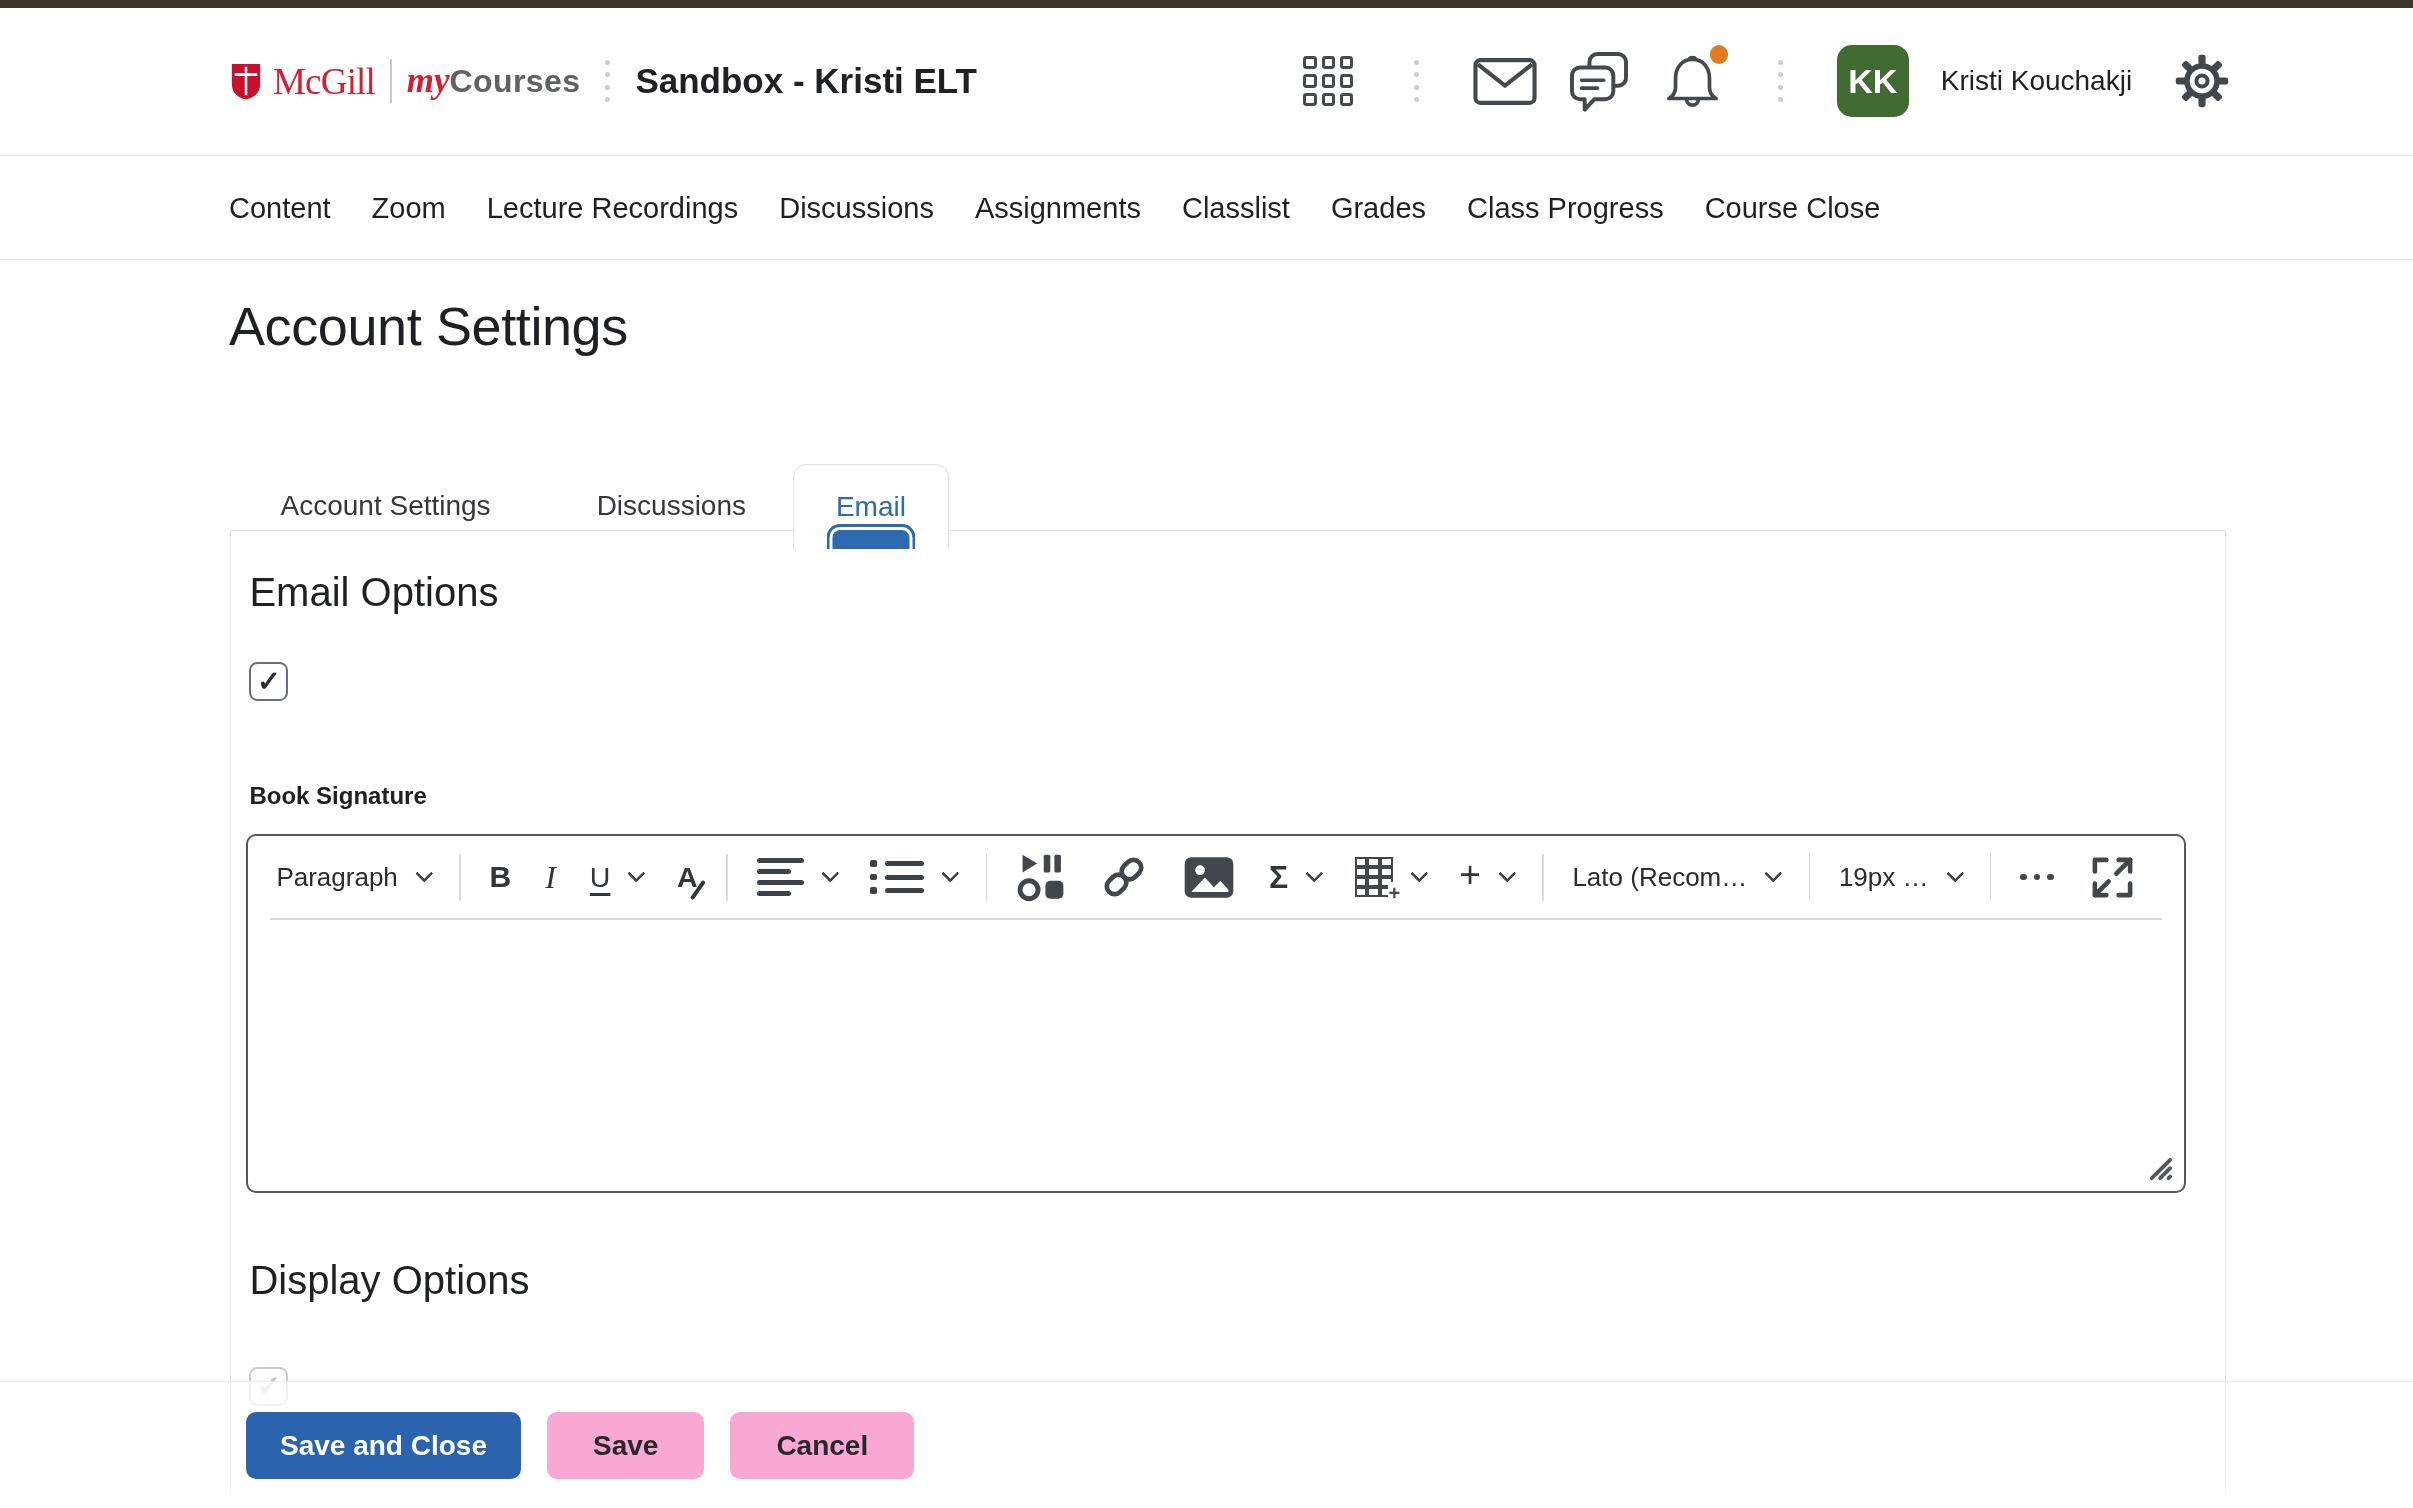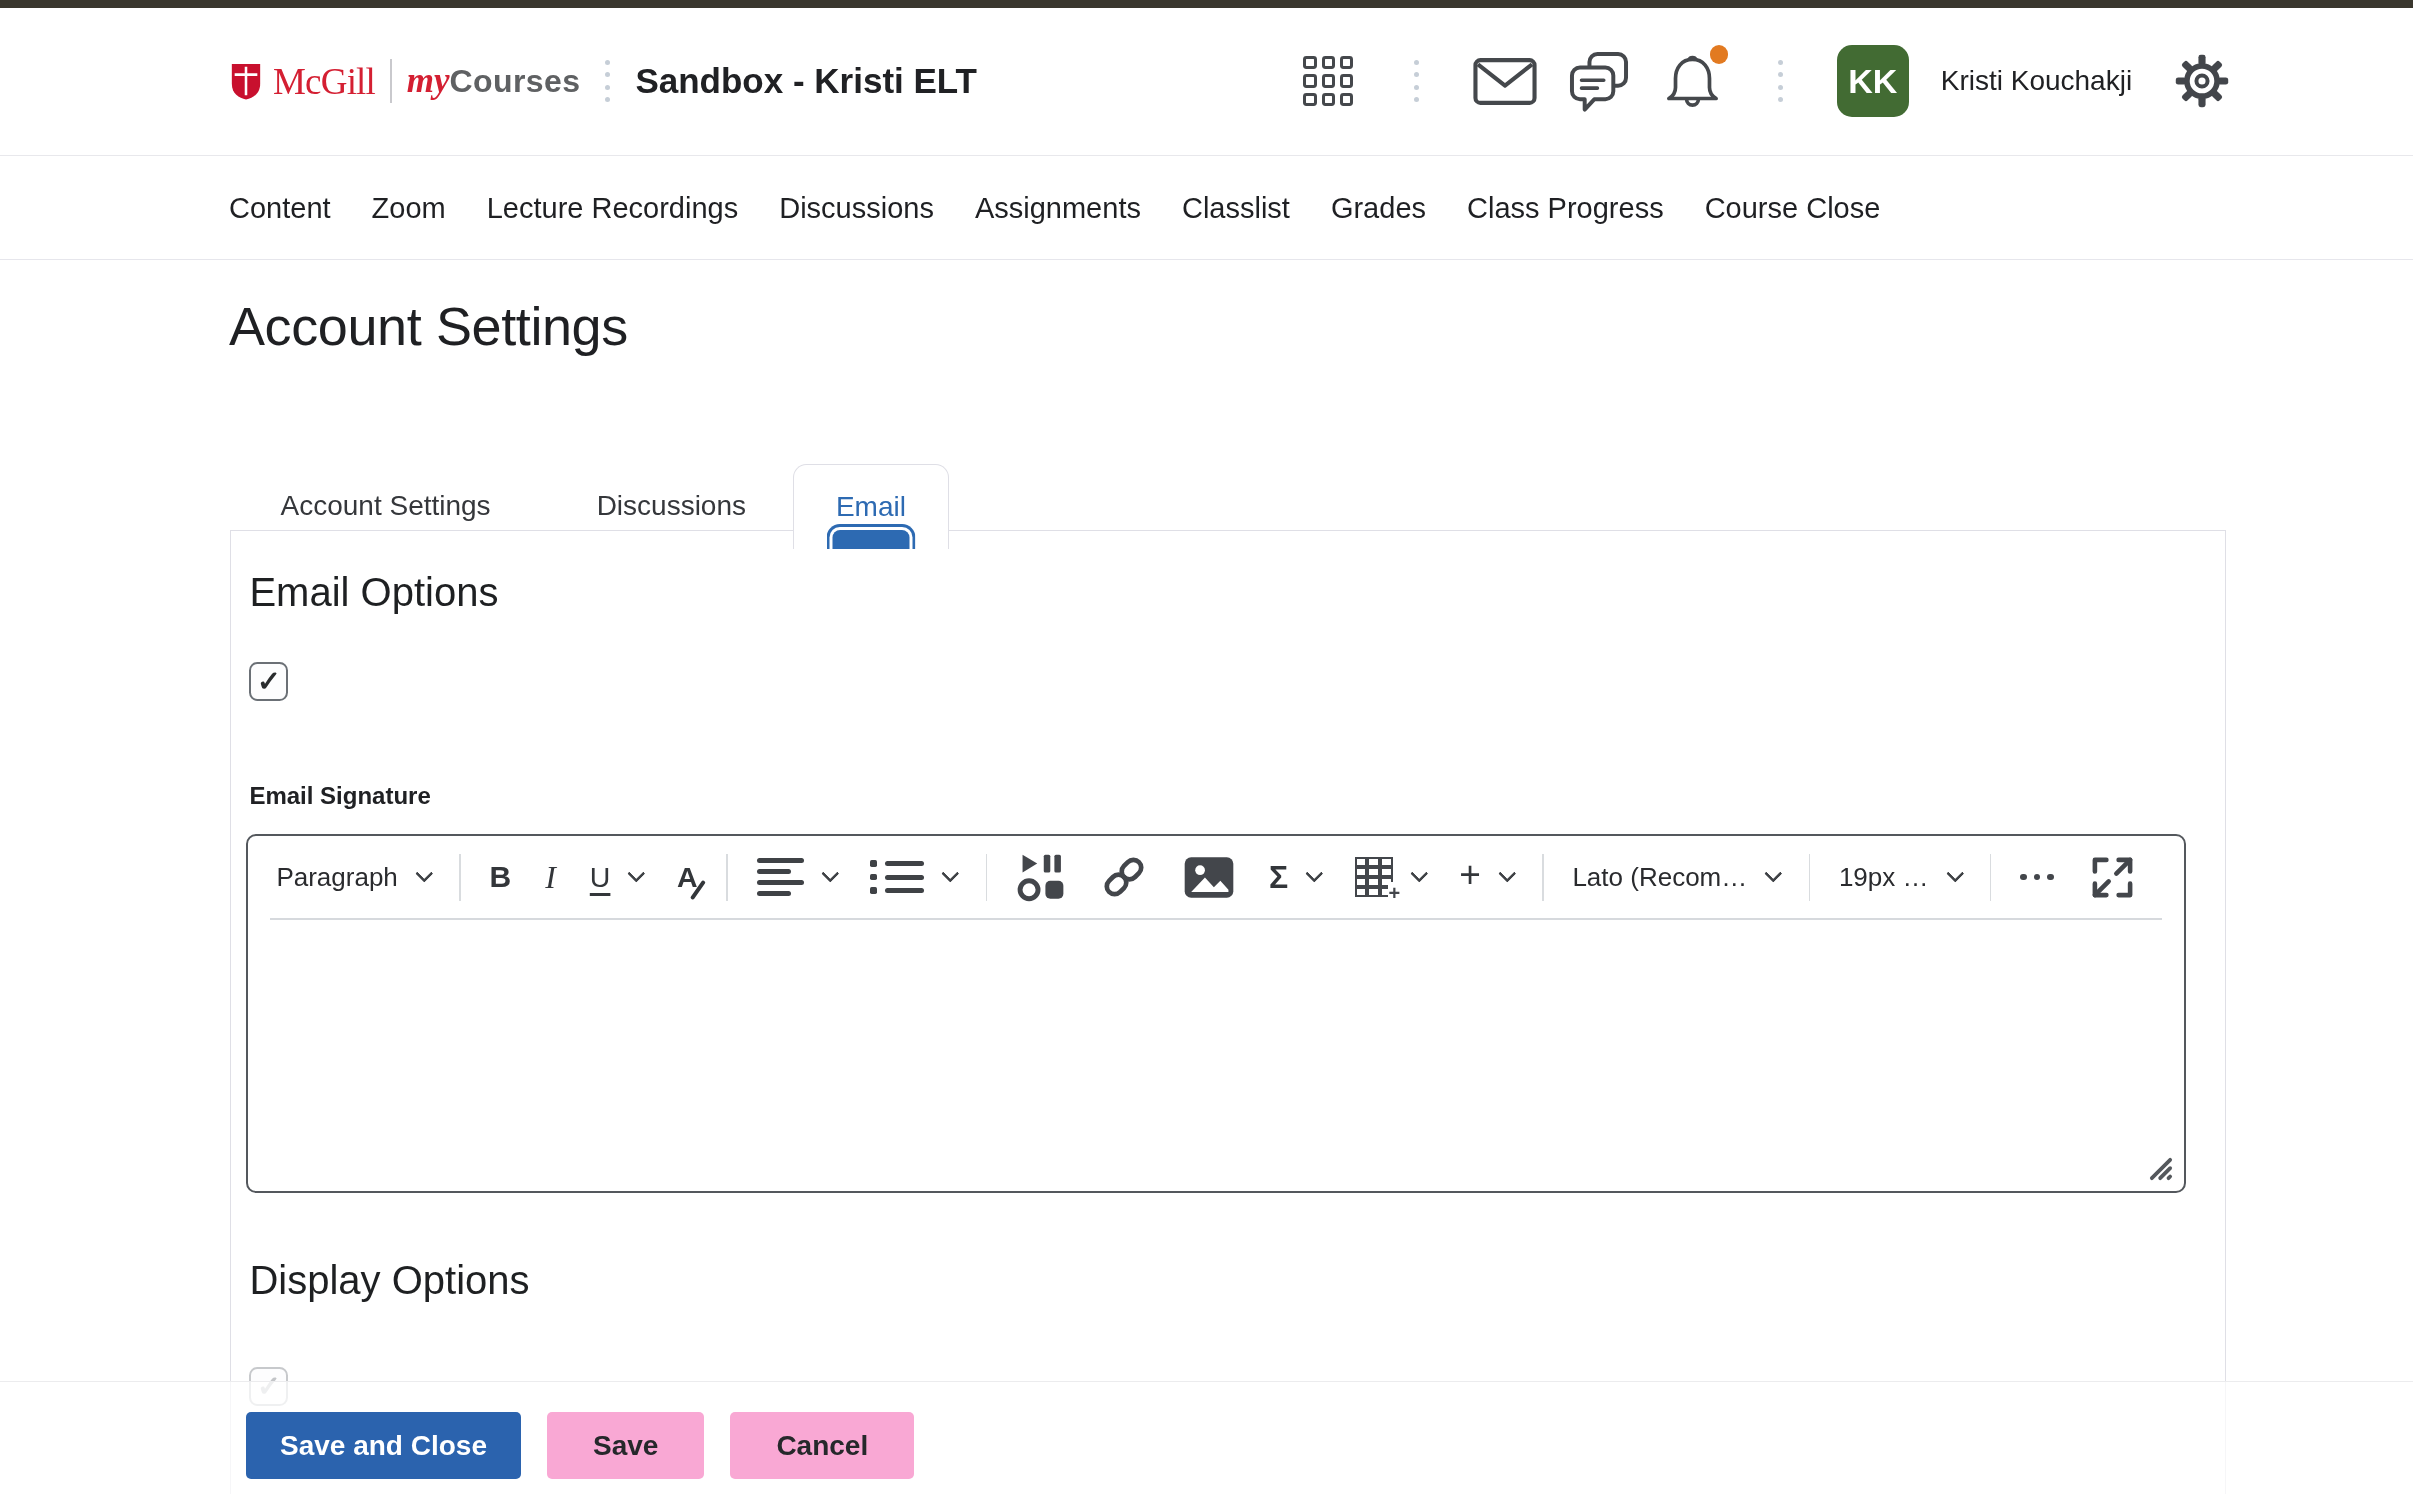--- a/index.html
+++ b/index.html
@@ -102,21 +102,21 @@
   .tableicon .plus { position:absolute; right:-8.4px; bottom:-6.7px; background:#fff; font-size:20px; font-weight:bold; color:#43464b; line-height:1; padding:0.8px; }
   .tb-dots { display:flex; gap:6.7px; }
   .tb-dots i { width:6.7px; height:6.7px; border-radius:50%; background:#43464b; }
   .editor-body { flex:1; position:relative; }
   .resize-handle { position:absolute; right:8.4px; bottom:6.7px; cursor:nwse-resize; }
 
   
   .footer { position:absolute; left:0; top:1381px; width:2413px; height:127px; z-index:20;
             background:rgba(255,255,255,0.72); border-top:1.7px solid #ececee; }
   .footer-buttons { position:absolute; left:246px; top:30px; display:flex; gap:26px; }
-  .btn { height:67px; border:none; border-radius:5px; font-family:"Liberation Sans", sans-serif;
+  .btn { height:67px; border:none; border-radius:10px; font-family:"Liberation Sans", sans-serif;
          font-size:28px; font-weight:bold; cursor:pointer; }
   .btn.primary { background:#2b63ae; color:#fff; padding:0 34px; }
   .btn.secondary { background:#f9a8d4; color:#26282b; padding:0 46px; }
 
   svg { display:block; }
 </style>
 </head>
 <body>
 
 <div class="stage">
@@ -249,21 +249,21 @@
   <div class="panel">
 
     <h2 class="section-heading h-email">Email Options</h2>
 
     <div class="check-row row-copy">
       <span class="checkbox checked">
         <span class="mark">✓</span>
       </span>
     </div>
 
-    <div class="sig-label">Email Signature</div>
+    <div class="sig-label">Book Signature</div>
 
     <div class="editor">
       <div class="tb">
 
         <div class="tb-item" style="padding-left:8.4px;">
           <span class="tb-text">Paragraph</span>
           <span class="chev"></span>
         </div>
 
         <span class="tb-sep"></span>

